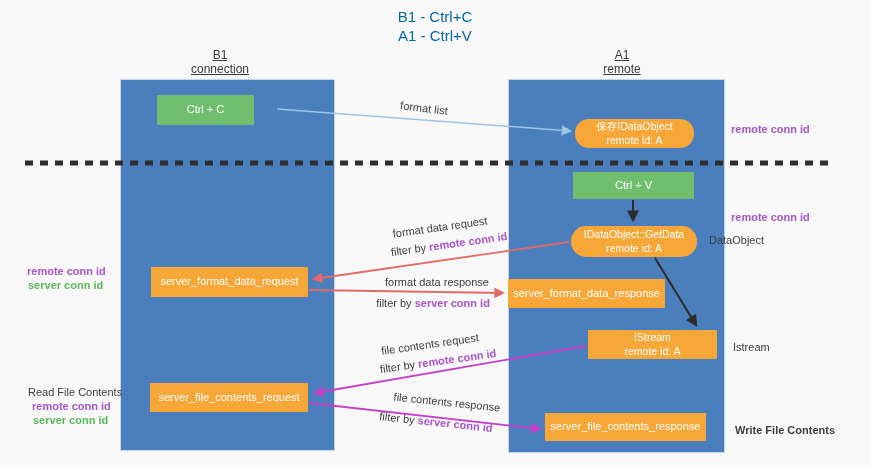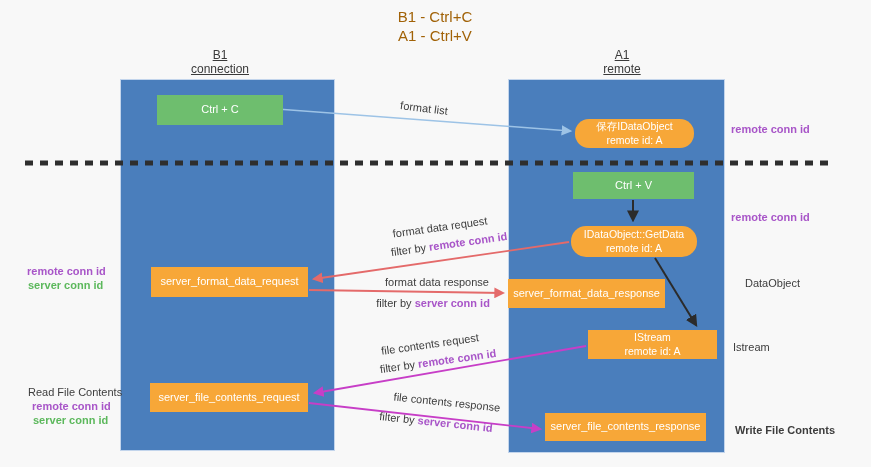--- a/index.html
+++ b/index.html
@@ -4,21 +4,21 @@
 <style>
   html,body{margin:0;padding:0;background:#f8f8f8;}
   #canvas{
     position:relative;width:871px;height:467px;overflow:hidden;
     background:#f8f8f8;
     font-family:"Liberation Sans", sans-serif;
     color:#3d3d3d;
   }
   .title{
     position:absolute;left:435px;top:8px;transform:translateX(-50%);
-    text-align:center;font-size:15px;line-height:1.25;color:#a16207;
+    text-align:center;font-size:15px;line-height:1.25;color:#0369a1;
   }
   .col{
     position:absolute;
     background:var(--column-blue,#4a7ebc);
     border:1px solid #c3d5ec;box-sizing:border-box;
   }
   .col-header{
     position:absolute;transform:translateX(-50%);
     text-align:center;font-size:12px;line-height:1.2;color:#3a3a3a;text-decoration:underline;
   }
@@ -87,21 +87,21 @@
 
     <line x1="309" y1="290" x2="503" y2="293" stroke-width="1.8" marker-end="url(#m-red)" style="stroke:var(--arrow-red,#e46a6a)"></line>
 
     <line x1="655" y1="258" x2="696" y2="325" stroke-width="2" marker-end="url(#m-black)" style="stroke:var(--arrow-black,#2b2b2b)"></line>
 
     <line x1="586" y1="346" x2="315" y2="393" stroke-width="1.8" marker-end="url(#m-magenta)" style="stroke:var(--arrow-magenta,#c73ec7)"></line>
 
     <line x1="309" y1="403" x2="540" y2="429" stroke-width="1.8" marker-end="url(#m-magenta)" style="stroke:var(--arrow-magenta,#c73ec7)"></line>
   </svg>
 
-  <div class="box green" style="left:157px;top:95px;width:126px;height:30px;">
+  <div class="box green" style="left:157px;top:95px;width:97px;height:30px;">
     <div>Ctrl + C</div>
   </div>
 
   <div class="box orange small" style="left:575px;top:119px;width:119px;height:29px;border-radius:14px;">
     <div>保存IDataObject</div>
     <div>remote id: A</div>
   </div>
 
   <div class="box green" style="left:573px;top:172px;width:121px;height:27px;">
     <div>Ctrl + V</div>
@@ -150,21 +150,21 @@
     <span>filter by </span><span class="purple">remote conn id</span>
   </div>
 
   <div class="lbl ctr" style="left:447px;top:402px;transform:translate(-50%,-50%) rotate(6deg);">file contents response</div>
   <div class="lbl ctr" style="left:436px;top:422px;transform:translate(-50%,-50%) rotate(6deg);">
     <span>filter by </span><span class="purple">server conn id</span>
   </div>
 
   <div class="lbl purple" style="left:731px;top:123px;">remote conn id</div>
   <div class="lbl purple" style="left:731px;top:211px;">remote conn id</div>
-  <div class="lbl" style="left:745px;top:234px;margin-top:43px;">DataObject</div>
+  <div class="lbl" style="left:709px;top:234px;">DataObject</div>
   <div class="lbl" style="left:733px;top:341px;">Istream</div>
   <div class="lbl" style="left:735px;top:424px;font-weight:bold;">Write File Contents</div>
 
   <div class="lbl purple" style="left:27px;top:265px;">remote conn id</div>
   <div class="lbl greentxt" style="left:28px;top:279px;">server conn id</div>
   <div class="lbl" style="left:28px;top:386px;">Read File Contents</div>
   <div class="lbl purple" style="left:32px;top:400px;">remote conn id</div>
   <div class="lbl greentxt" style="left:33px;top:414px;">server conn id</div>
 
 </div>

